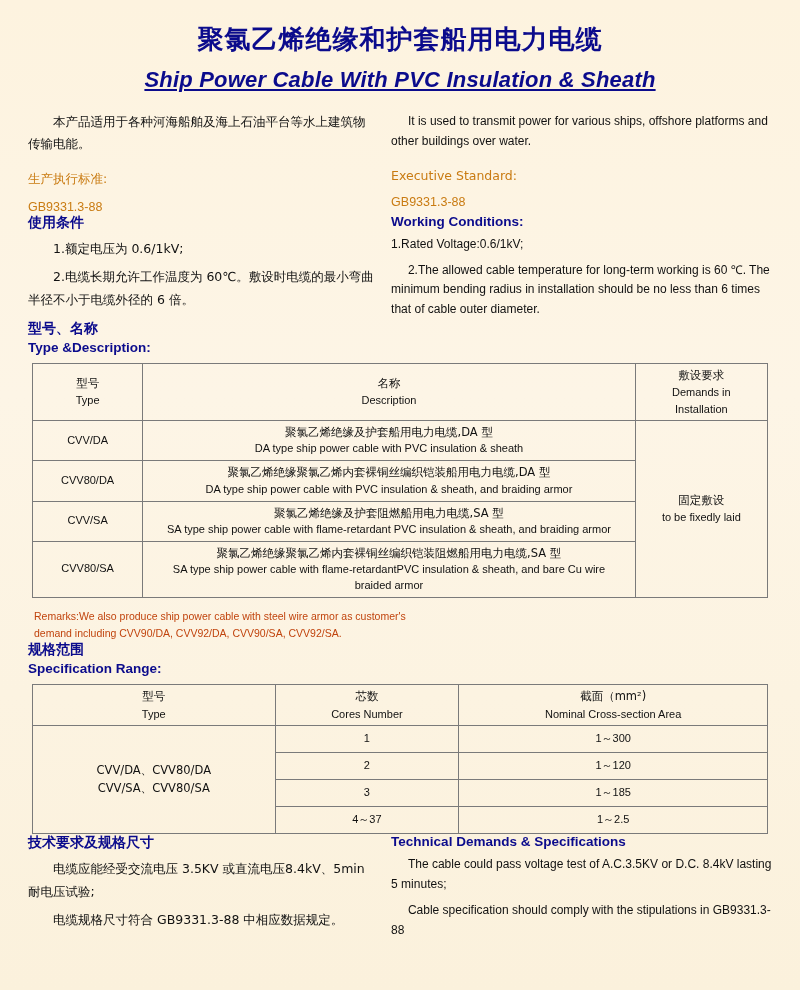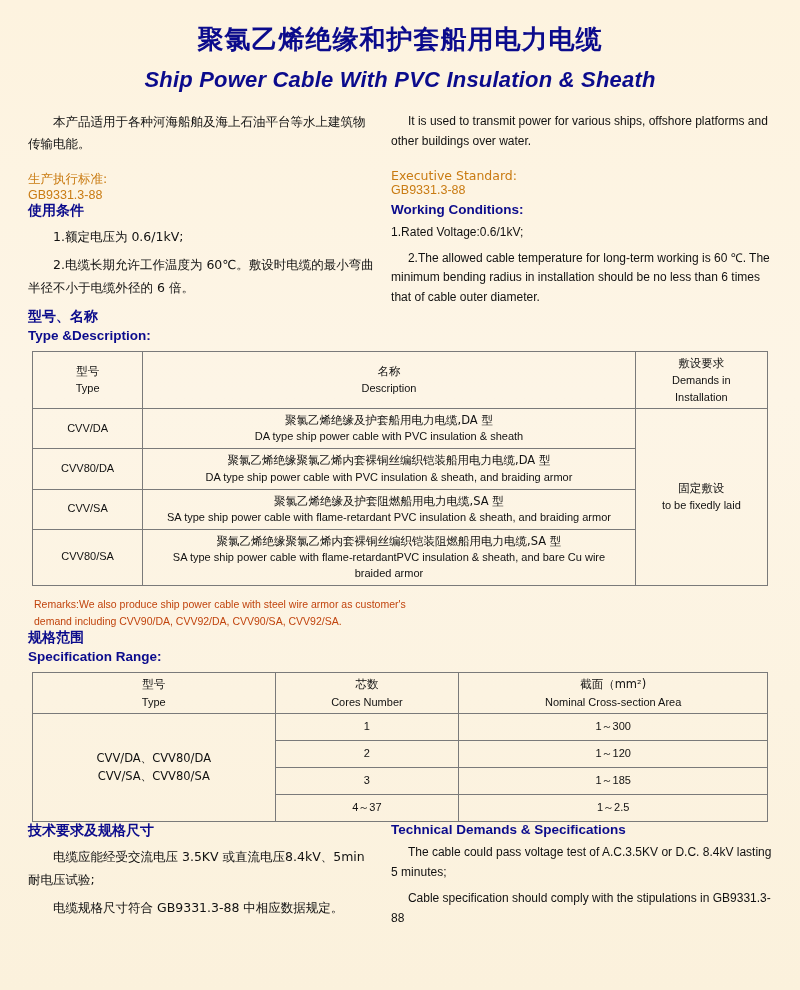--- a/index.html
+++ b/index.html
@@ -34,20 +34,21 @@
     letter-spacing: 1px;
     font-family: "DejaVu Sans", sans-serif;
   }
   .title-en {
     font-size: 22px;
     font-weight: bold;
     font-style: italic;
     color: #0b0b8c;
     margin-top: 10px;
     letter-spacing: 0.2px;
+    text-decoration: underline;
   }
   .content {
     padding: 0 28px;
     margin-top: 18px;
   }
   .two-col {
     display: flex;
     width: 100%;
   }
   .col-l {
@@ -75,21 +76,21 @@
   }
   .std-label {
     color: #c97b12;
     font-size: 12.5px;
     margin-top: 16px;
     font-family: "DejaVu Sans", sans-serif;
   }
   .std-value {
     color: #c97b12;
     font-size: 12.5px;
-    margin-top: 0;
+    margin-top: 12px;
   }
   .sec-head-cn {
     color: #0b0b8c;
     font-weight: bold;
     font-size: 14px;
     font-family: "DejaVu Sans", sans-serif;
   }
   .sec-head-en {
     color: #0b0b8c;
     font-weight: bold;

